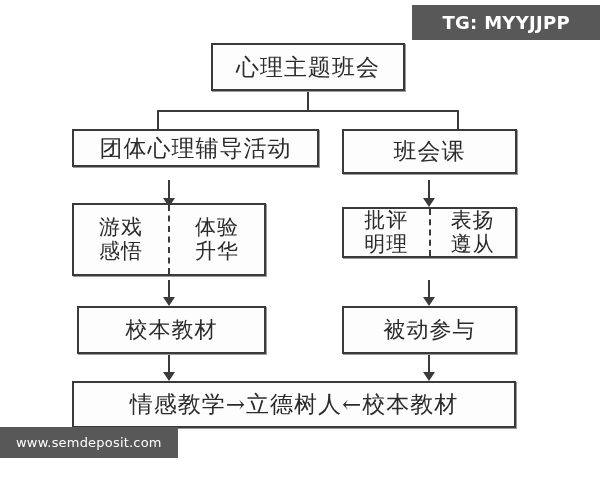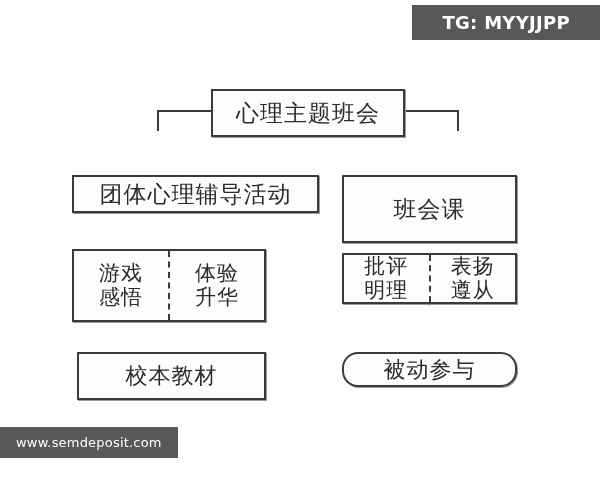--- a/index.html
+++ b/index.html
@@ -29,51 +29,49 @@
     display: flex;
     align-items: center;
     justify-content: center;
     color: #2b2b2b;
     font-family: "DejaVu Serif", "Liberation Serif", serif;
     letter-spacing: 1px;
     white-space: nowrap;
   }
   .node-shadow {
     box-shadow: 1px 1px 0 #9a9a9a;
-    margin-top: 46px;
   }
   
   #node-root {
     left: 211px;  top: 43px;  width: 194px; height: 48px;
     font-size: 23px;
   }
   #node-group {
     left: 72px;   top: 129px; width: 247px; height: 38px;
     font-size: 23px;
   }
   #node-class {
-    left: 342px;  top: 129px; width: 175px; height: 68px;
+    left: 342px;  top: 129px; width: 175px; height: 45px;
     font-size: 23px;
   }
   #node-split-left {
     left: 72px;   top: 203px; width: 194px; height: 73px;
     padding: 0;
   }
   #node-split-right {
     left: 342px;  top: 207px; width: 175px; height: 51px;
     padding: 0;
   }
   #node-active {
     left: 77px;   top: 306px; width: 189px; height: 48px;
     font-size: 22px;
   }
   #node-passive {
-    left: 342px;  top: 306px; width: 175px; height: 35px;
+    left: 342px;  top: 306px; width: 175px; height: 48px;
     font-size: 22px;
-    border-radius: 16px;
   }
   #node-bottom {
     left: 72px;   top: 381px; width: 444px; height: 47px;
     font-size: 23px;
   }
   
   .split-inner {
     display: flex;
     width: 100%;
     height: 100%;
@@ -214,18 +212,19 @@
         <span>表扬</span>
         <span>遵从</span>
       </div>
     </div>
   </div>
 
   <div class="node node-shadow" id="node-active">校本教材</div>
 
   <div class="node node-shadow" id="node-passive">被动参与</div>
 
+  <div class="node node-shadow" id="node-bottom">情感教学→立德树人←校本教材</div>
 
   <div class="watermark" id="watermark-tg">TG: MYYJJPP</div>
 
   <div class="watermark" id="watermark-site">www.semdeposit.com</div>
 
 </div>
 
 </body></html>

